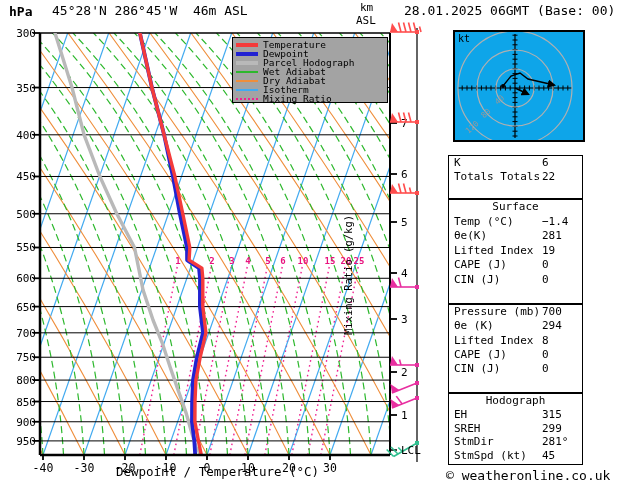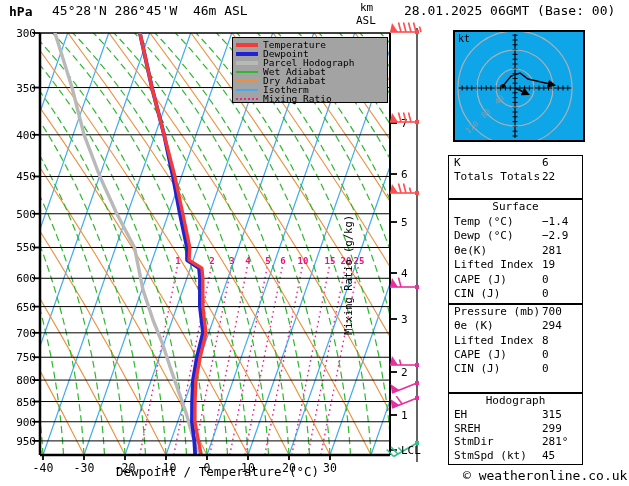--- a/index.html
+++ b/index.html
@@ -22,21 +22,21 @@
   .panel-title{text-align:center;}
   .stat-row{position:relative;padding-left:5px;}
   .stat-value{position:absolute;left:93px;top:0;}
   #title{left:52px;top:3px;font-size:13px;white-space:pre;}
   #datetime{left:404px;top:3px;font-size:13px;white-space:pre;}
   #hpa-label{left:9px;top:4px;font-size:13px;font-weight:bold;}
   #km-label{left:360px;top:1px;font-size:11px;}
   #asl-label{left:356px;top:14px;font-size:11px;}
   #xaxis-label{left:75px;top:464px;width:285px;text-align:center;font-size:12.5px;}
   #lcl-label{left:401px;top:444px;font-size:11px;}
-  #footer{left:446px;top:468px;font-size:13px;margin-left:17px;}
+  #footer{left:446px;top:468px;font-size:13px;}
 </style>
 </head>
 <body>
 
 <div id="app">
 
   <svg id="chart-svg" width="629" height="486">
     <defs>
       <clipPath id="plotclip">
           <rect x="40" y="33" width="350" height="422"></rect>
@@ -404,24 +404,20 @@
           <span class="stat-value">22</span>
         </div>
       </div>
       <div class="panel" style="top: 199px; height: 105px;">
         <div class="panel-title" style="line-height: 14.57px;">Surface</div>
         <div class="stat-row" style="line-height: 14.57px;">
           <div>Temp (°C)</div>
           <span class="stat-value">−1.4</span>
         </div>
         <div class="stat-row" style="line-height: 14.57px;">
-          <div>Dewp (°C)</div>
-          <span class="stat-value">−2.9</span>
-        </div>
-        <div class="stat-row" style="line-height: 14.57px;">
           <div>θe(K)</div>
           <span class="stat-value">281</span>
         </div>
         <div class="stat-row" style="line-height: 14.57px;">
           <div>Lifted Index</div>
           <span class="stat-value">19</span>
         </div>
         <div class="stat-row" style="line-height: 14.57px;">
           <div>CAPE (J)</div>
           <span class="stat-value">0</span>

